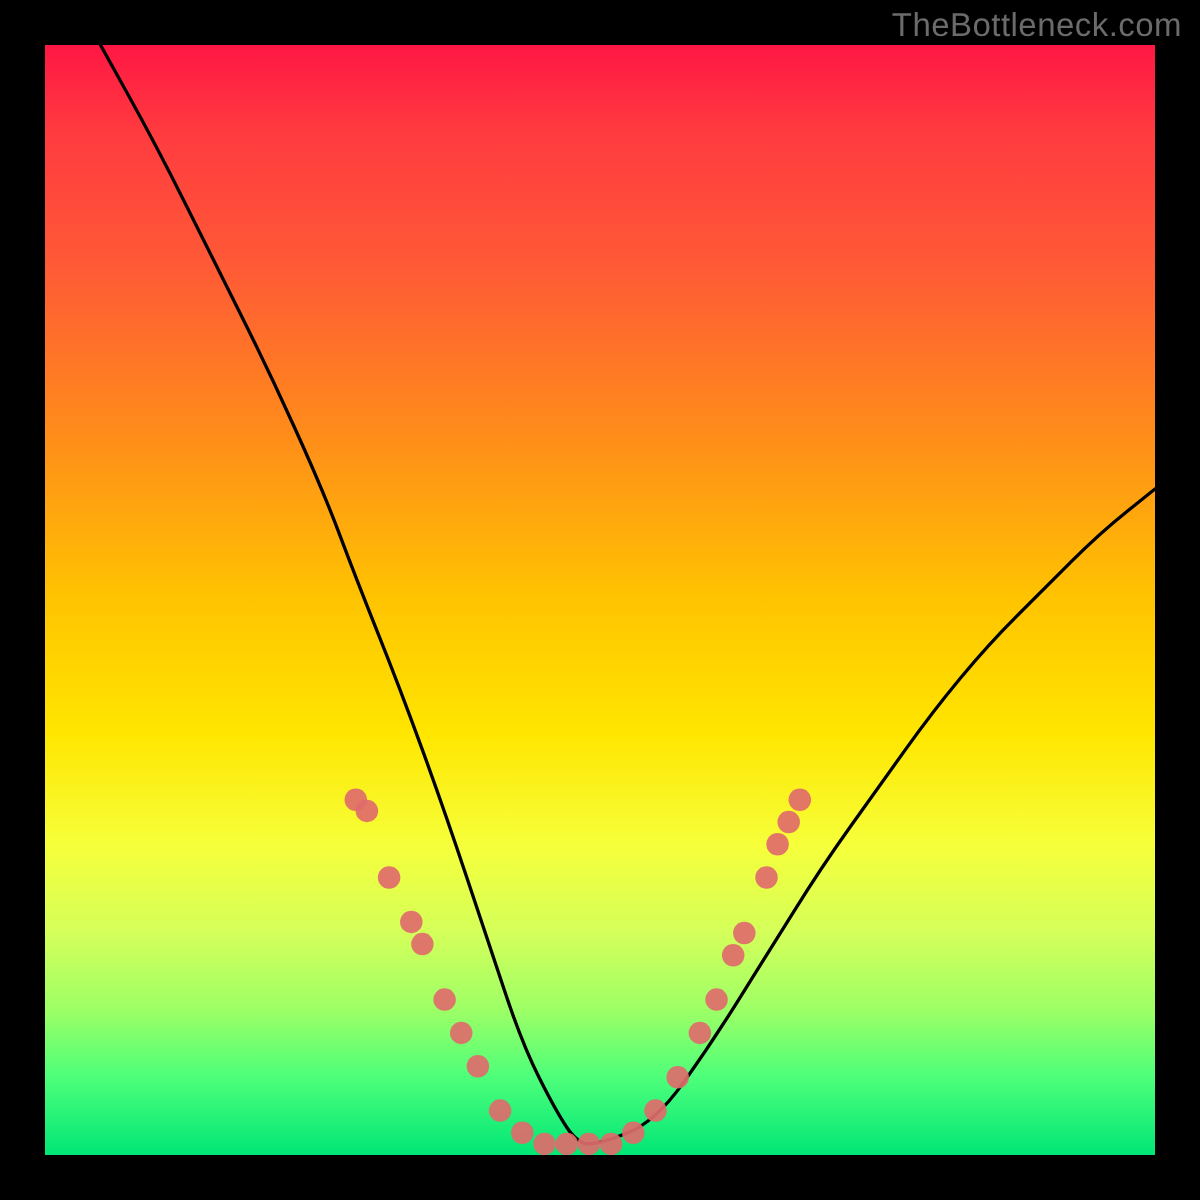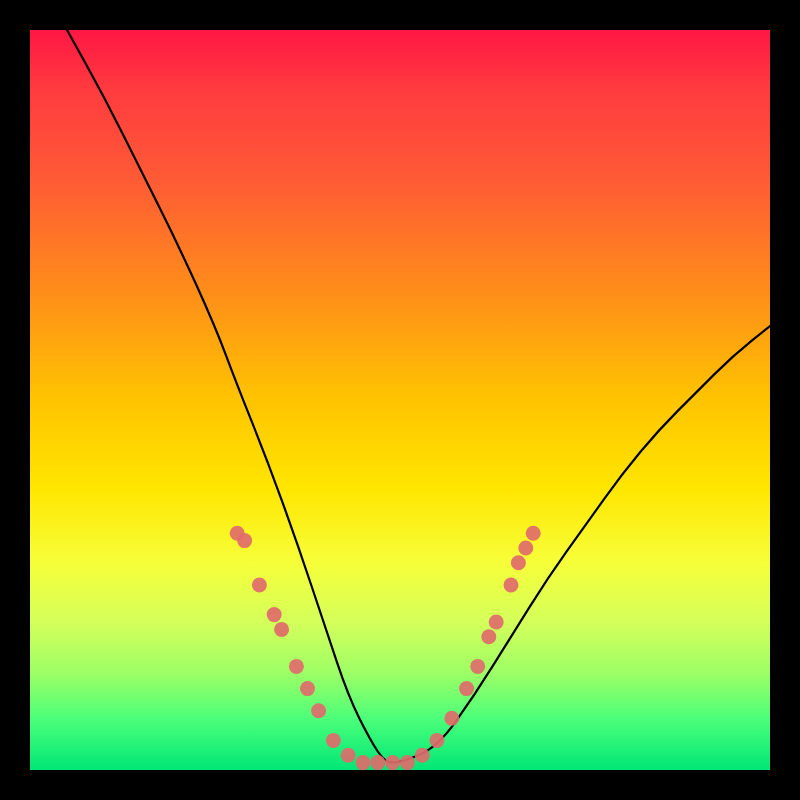--- a/index.html
+++ b/index.html
@@ -92,13 +92,14 @@
           <circle cx="447.7" cy="636.4" r="7.5" fill="#e06b6b" fill-opacity="0.92"></circle>
           <circle cx="458.8" cy="606.8" r="7.5" fill="#e06b6b" fill-opacity="0.92"></circle>
           <circle cx="466.2" cy="592" r="7.5" fill="#e06b6b" fill-opacity="0.92"></circle>
           <circle cx="481" cy="555" r="7.5" fill="#e06b6b" fill-opacity="0.92"></circle>
           <circle cx="488.40000000000003" cy="532.8" r="7.5" fill="#e06b6b" fill-opacity="0.92"></circle>
           <circle cx="495.8" cy="518" r="7.5" fill="#e06b6b" fill-opacity="0.92"></circle>
           <circle cx="503.20000000000005" cy="503.2" r="7.5" fill="#e06b6b" fill-opacity="0.92"></circle>
         </g>
     </svg>
   </div>
+  <div class="watermark">TheBottleneck.com</div>
 </div>
 
 </body></html>

